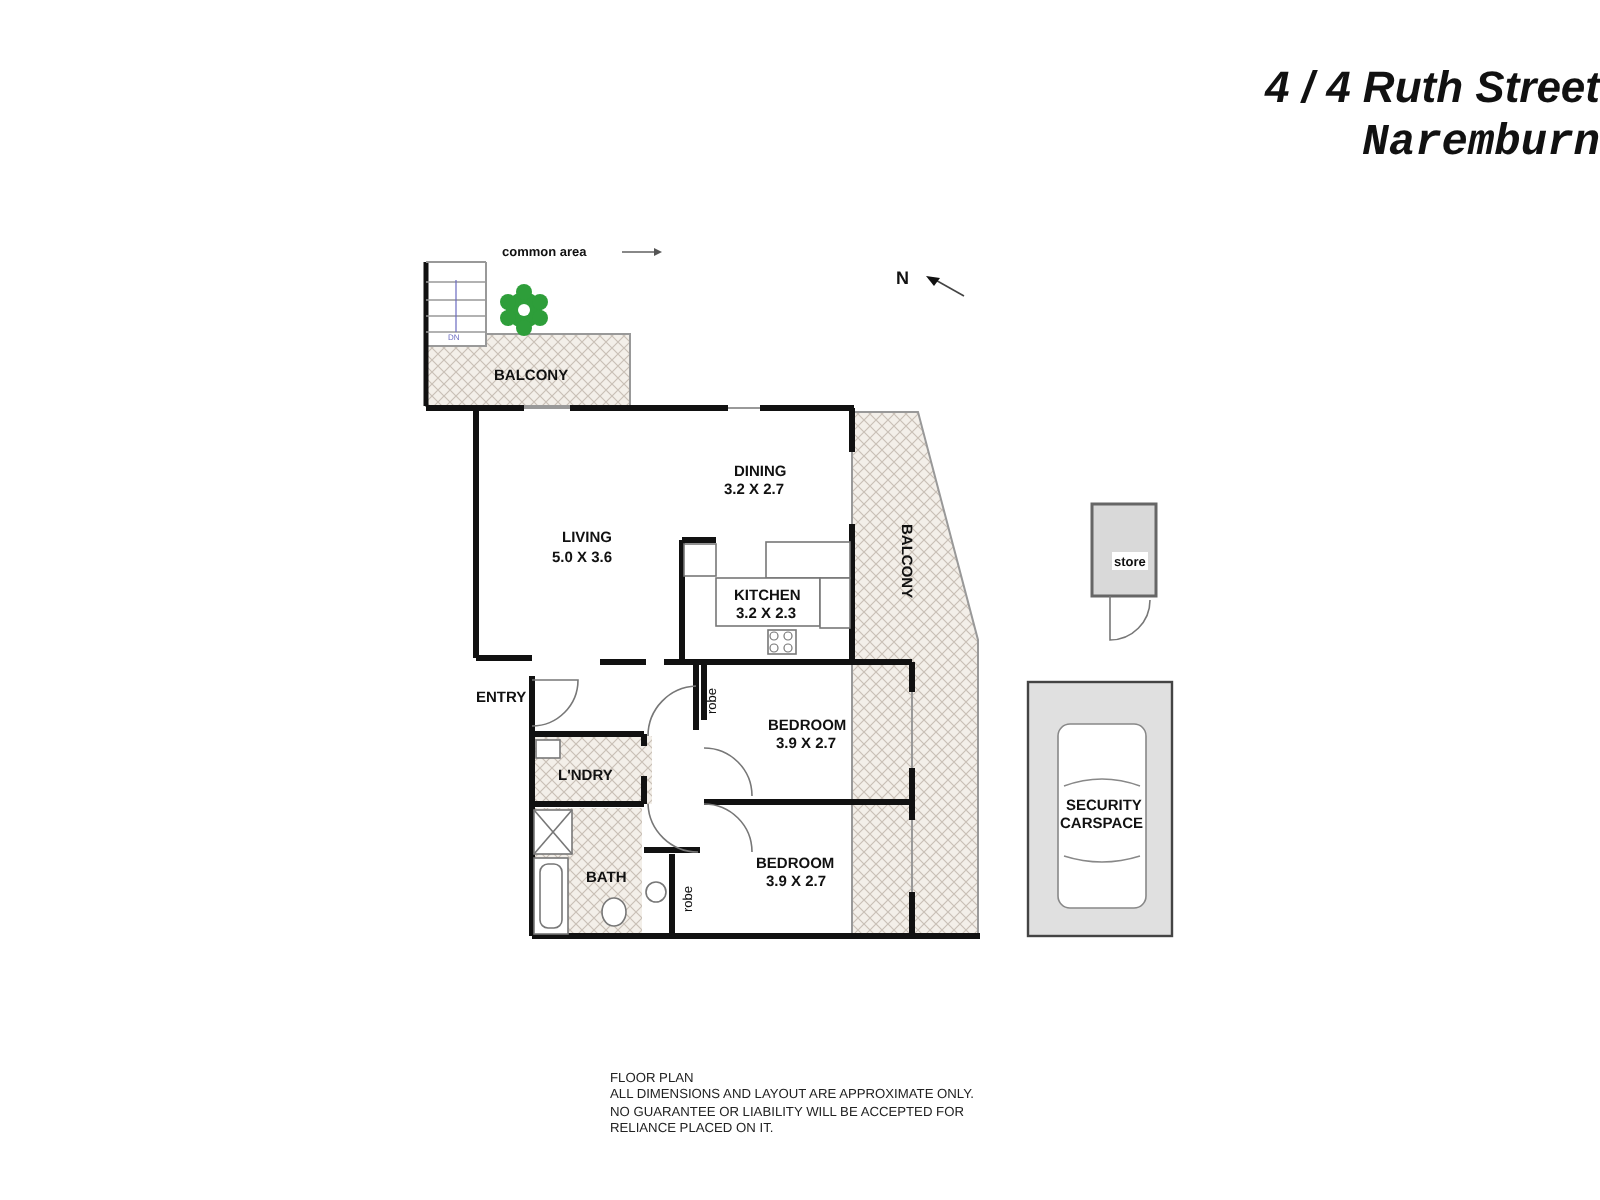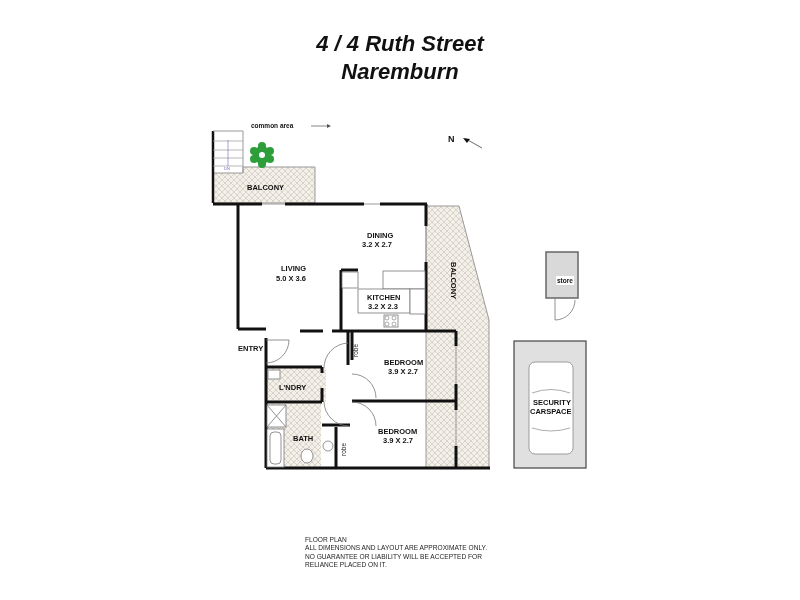--- a/index.html
+++ b/index.html
@@ -1,19 +1,19 @@
 <!DOCTYPE html>
 <html><head>
 <meta charset="utf-8">
 <style>
   html, body { margin:0; padding:0; background:#ffffff; }
   body { width:800px; height:600px; position:relative; overflow:hidden; font-family:"Liberation Sans", sans-serif; }
-  .title { position:absolute; left:0; width:800px; text-align:center; font-weight:bold; font-style:italic; font-size:22px; color:#111; }
+  .title { position:absolute; left:0; width:800px; text-align:right; font-weight:bold; font-style:italic; font-size:22px; color:#111; }
   #t1 { top:31px; }
-  #t2 { top:59px; }
+  #t2 { top:59px;font-family:Liberation Mono, monospace; }
   svg { position:absolute; left:0; top:0; }
   .lbl { font-family:"Liberation Sans", sans-serif; font-weight:bold; font-size:7.5px; fill:#111; }
   .small { font-family:"Liberation Sans", sans-serif; font-size:6.5px; fill:#111; }
   .disc { position:absolute; left:305px; top:536px; font-size:6.6px; line-height:8.4px; color:#222; }
   .disc div { white-space:nowrap; }
 </style>
 </head>
 <body>
 
 <div class="title" id="t1">4 / 4 Ruth Street</div>

